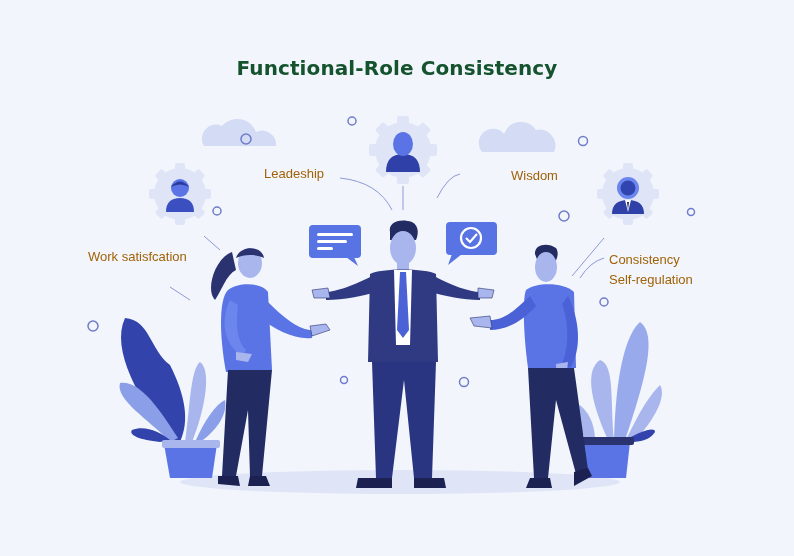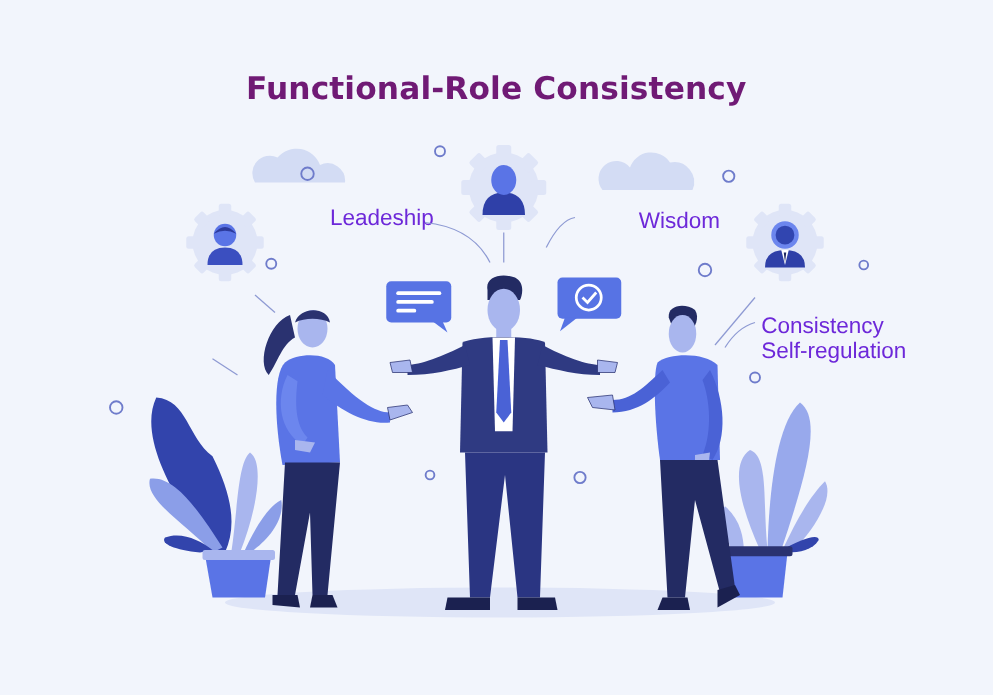--- a/index.html
+++ b/index.html
@@ -1,26 +1,27 @@
 <!DOCTYPE html>
 <html><head>
 <meta charset="utf-8">
 <style>
   html, body { margin:0; padding:0; }
   body { width:794px; height:556px; background:#f2f5fc; position:relative; overflow:hidden; font-family:"DejaVu Sans", sans-serif; }
-  .title { position:absolute; left:0; width:794px; top:56px; text-align:center; font-size:25px; font-weight:bold; color:#701a75; letter-spacing:0.1px; }
-  .label { position:absolute; font-size:18px; color:#6d28d9; line-height:20px; font-family:"Liberation Sans", sans-serif; }
+  .title { position:absolute; left:0; width:794px; top:56px; text-align:center; font-size:20px; font-weight:bold; color:#14532d; letter-spacing:0.1px; }
+  .label { position:absolute; font-size:13px; color:#a16207; line-height:20px; font-family:"Liberation Sans", sans-serif; }
   svg.scene { position:absolute; left:0; top:0; }
 </style>
 </head>
 <body>
 
 <div class="title">Functional-Role Consistency</div>
 
 <div class="label" style="left:88px; top:247px;">
+  <div>Work satisfcation</div>
 </div>
 <div class="label" style="left:264px; top:164px; text-align:right;">
   <div style="text-align:left;">Leadeship</div>
 </div>
 <div class="label" style="left:463px; top:166px;margin-left:48px;">
   <div>Wisdom</div>
 </div>
 <div class="label" style="left:609px; top:250px;">
   <div>Consistency</div>
   <div>Self-regulation</div>

